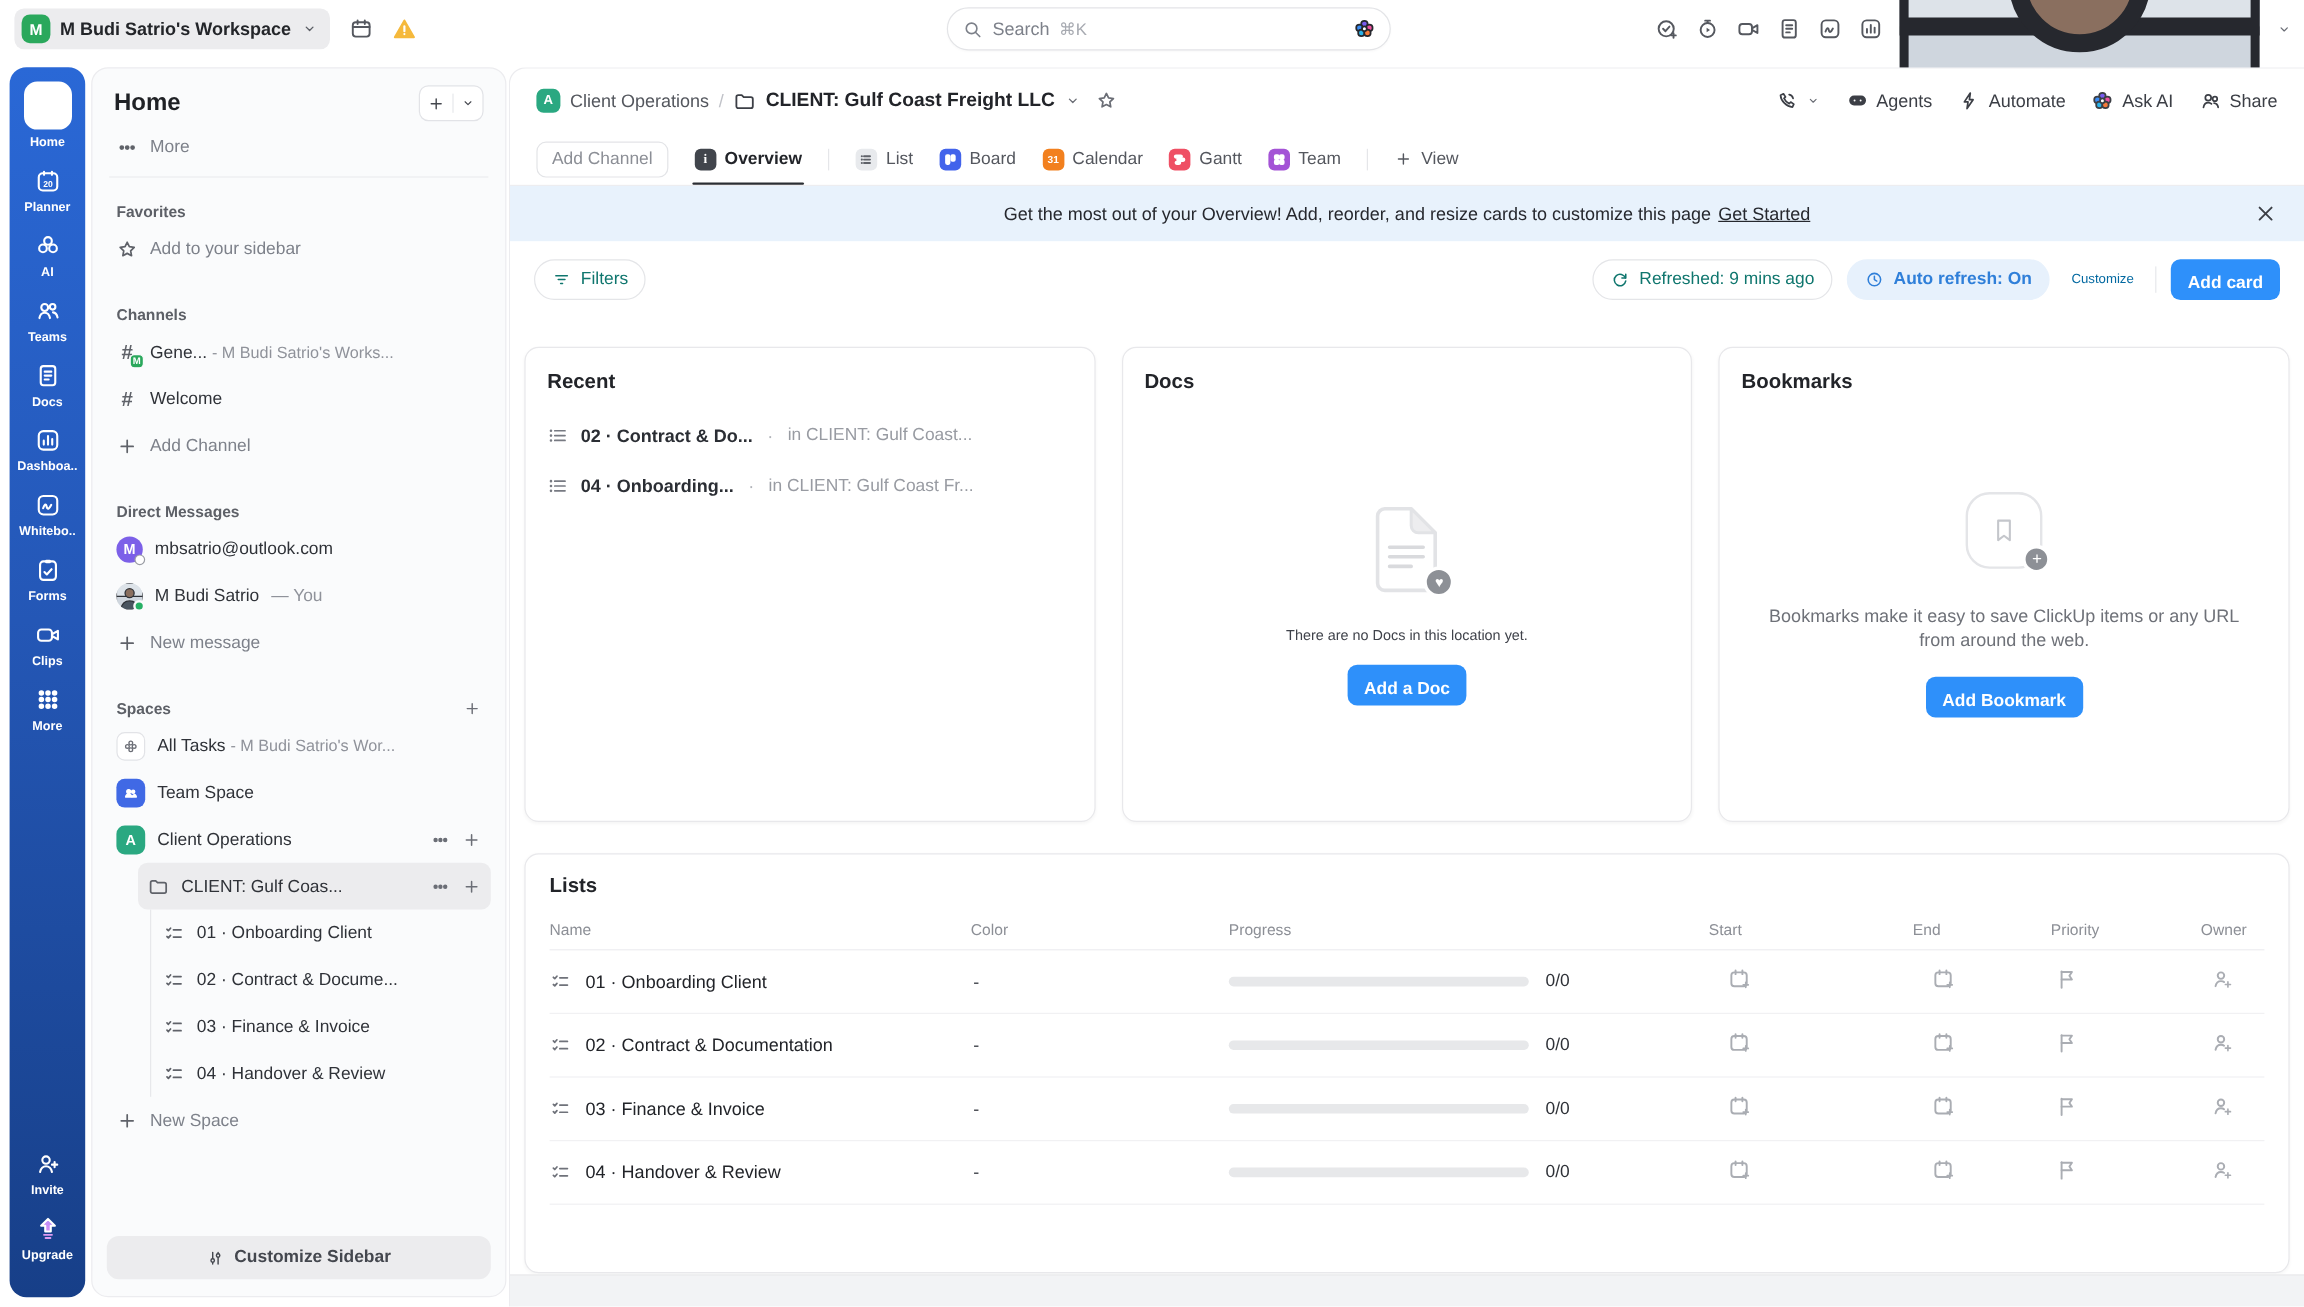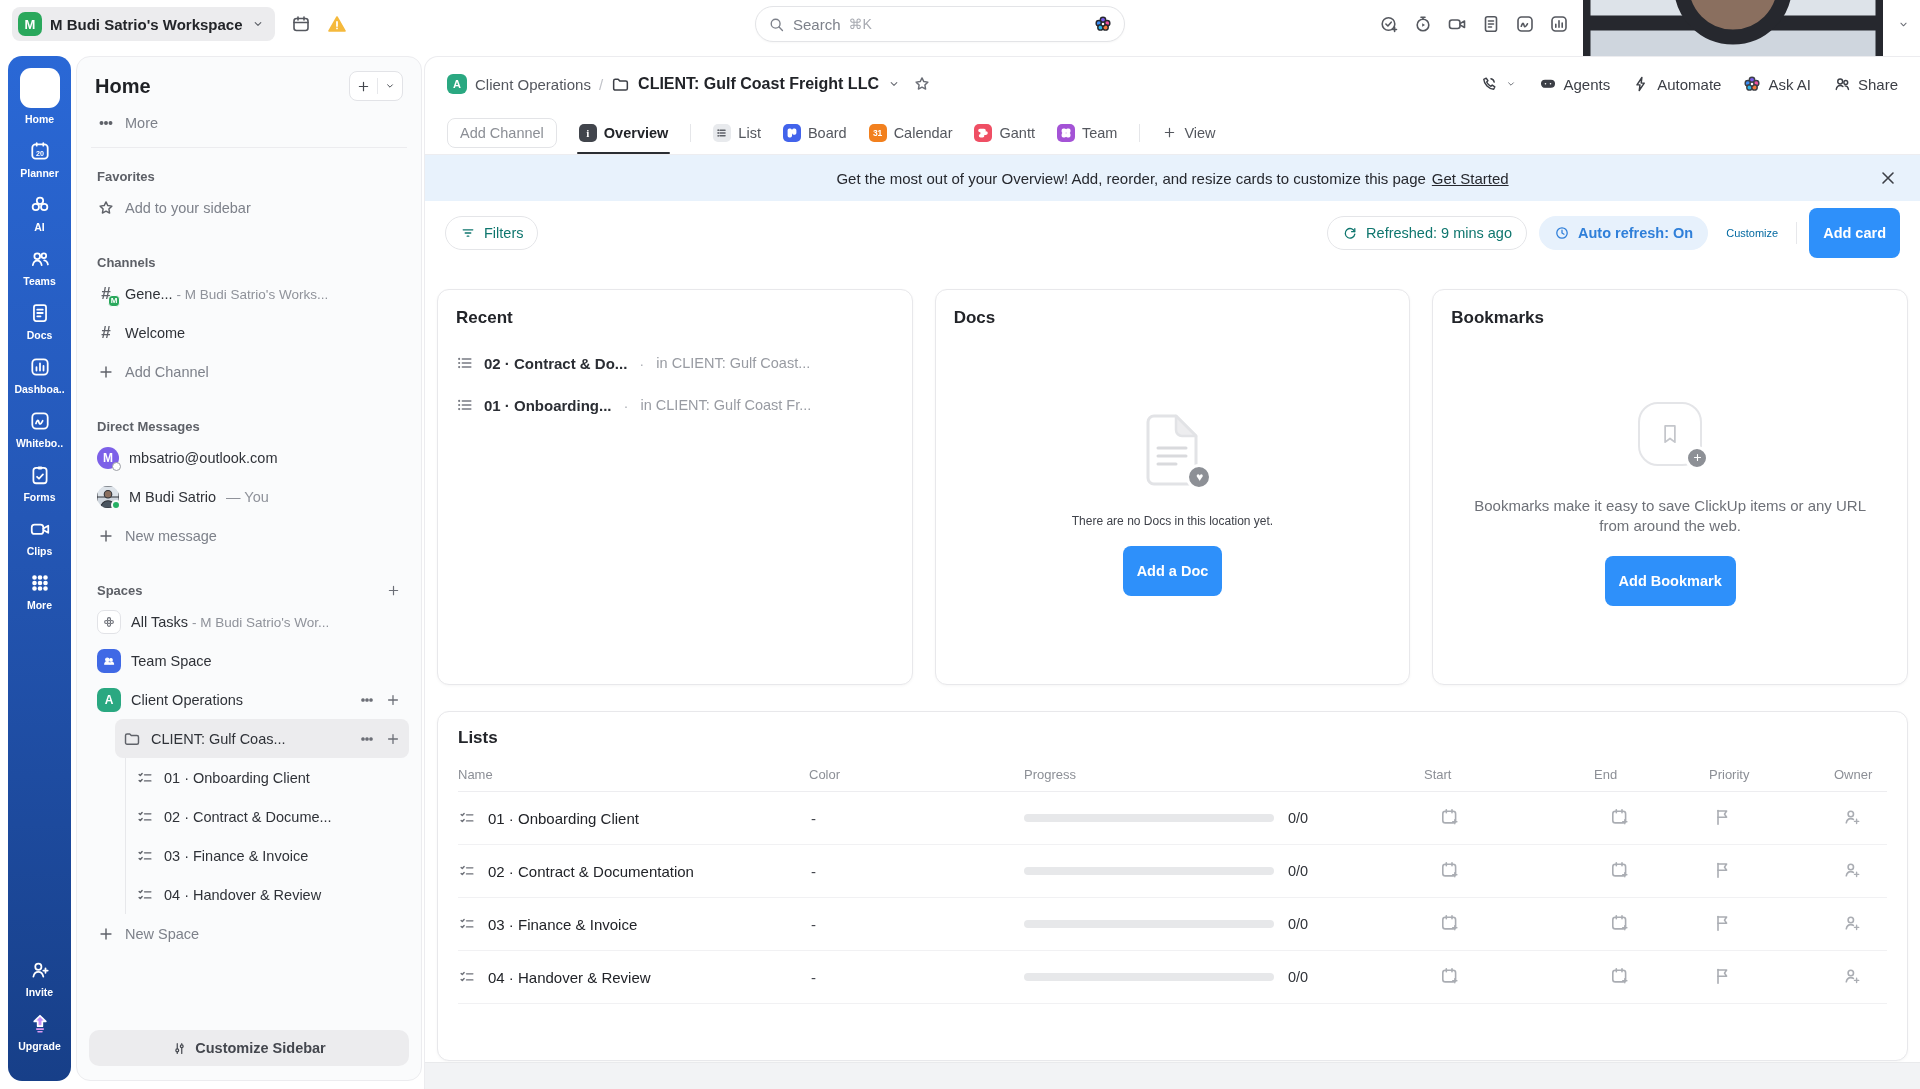--- a/index.html
+++ b/index.html
@@ -10,21 +10,21 @@
   svg{fill:none;stroke:currentColor;stroke-width:1.6;stroke-linecap:round;stroke-linejoin:round}
 
   
   .topbar{position:absolute;top:0;left:0;right:0;height:48px;display:flex;align-items:center;background:#fff}
   .ws-pill{display:flex;align-items:center;gap:8px;background:#ececee;border-radius:8px;height:34px;padding:0 10px 0 6px;margin-left:12px;cursor:pointer}
   .ws-badge{width:24px;height:24px;border-radius:7px;background:#2aa85c;color:#fff;font-size:13px;font-weight:700;display:flex;align-items:center;justify-content:center}
   .ws-name{font-size:15px;font-weight:700;color:#232529}
   .ws-chev{width:14px;height:14px;color:#5d6067}
   .tb-ic{width:20px;height:20px;color:#55585f;cursor:pointer}
   .tb-left-icons{display:flex;align-items:center;gap:16px;margin-left:16px}
-  .searchbar{position:absolute;left:755px;top:6px;width:370px;height:36px;border:1px solid #e3e4e7;border-radius:18px;background:#fff;display:flex;align-items:center;padding:0 12px;gap:8px;box-shadow:0 1px 2px rgba(0,0,0,.03)}
+  .searchbar{position:absolute;left:789px;top:6px;width:370px;height:36px;border:1px solid #e3e4e7;border-radius:18px;background:#fff;display:flex;align-items:center;padding:0 12px;gap:8px;box-shadow:0 1px 2px rgba(0,0,0,.03)}
   .searchbar .ph{color:#7d818a;font-size:15px}
   .searchbar .sc{color:#a7aab1;font-size:14px}
   .searchbar .spacer{flex:1}
   .tb-right{position:absolute;right:10px;top:0;height:48px;display:flex;align-items:center;gap:14px}
   .avatar{width:30px;height:30px;border-radius:50%;overflow:hidden;position:relative;flex:none;cursor:pointer}
   .avatar svg{width:100%;height:100%}
   .status-dot{position:absolute;right:-1px;bottom:-1px;width:11px;height:11px;border-radius:50%;background:#27b065;border:2px solid #fff}
   .av-wrap{position:relative}
 
   
@@ -109,21 +109,21 @@
   .banner a{color:#26282e;text-decoration:underline;margin-left:6px;cursor:pointer}
   .banner .close{position:absolute;right:22px;top:13px;width:20px;height:20px;color:#3c3f46;cursor:pointer}
 
   .toolbar{margin-top:14px;height:36px;display:flex;align-items:center;justify-content:space-between;padding:0 20px}
   .pill{display:flex;align-items:center;gap:8px;border:1px solid #e4e5e8;border-radius:17px;height:34px;padding:0 14px;font-size:14.5px;color:#0f766e;background:#fff;cursor:pointer}
   .pill .ic{width:16px;height:16px}
   .tb-right-grp{display:flex;align-items:center;gap:12px}
   .pill.autorefresh{background:#e7f1fc;border-color:#e7f1fc;color:#2f7fd9;font-weight:600}
   .plain-btn{font-size:11px;color:#0369a1;padding:0 6px;cursor:pointer}
   .vsep{width:1px;height:22px;background:#e7e8eb}
-  .btn-blue{background:#2e90fa;color:#fff;border:none;border-radius:8px;height:50px;padding:12px 14px;font-size:14.5px;font-weight:600;cursor:pointer;font-family:"Liberation Sans",sans-serif}
+  .btn-blue{background:#2e90fa;color:#fff;border:none;border-radius:8px;height:34px;padding:12px 14px;font-size:14.5px;font-weight:600;cursor:pointer;font-family:"Liberation Sans",sans-serif}
 
   .cards{display:grid;grid-template-columns:1fr 1fr 1fr;gap:22px;padding:0 12px;margin-top:38px}
   .card{background:#fff;border:1px solid #e8e8eb;border-radius:12px;box-shadow:0 1px 3px rgba(0,0,0,.04);height:396px;padding:18px;position:relative}
   .card-title{font-size:17px;font-weight:700;color:#222429}
   .recent-items{margin-top:14px}
   .recent-row{display:flex;align-items:center;gap:10px;height:42px;cursor:pointer}
   .recent-row .ic{width:18px;height:18px;color:#777a82}
   .recent-row .t{font-size:15px;font-weight:600;color:#2b2e34;white-space:nowrap}
   .recent-row .d{color:#b0b3b9;margin:0 2px}
   .recent-row .loc{font-size:14.5px;color:#989ba2;white-space:nowrap}
@@ -823,21 +823,21 @@
             <span class="d">·</span>
             <span class="loc">in CLIENT: Gulf Coast...</span>
           </div>
           <div class="recent-row">
             <span class="ic">
               <svg viewBox="0 0 20 20">
                 <path d="M7 5.5h9.5M7 10h9.5M7 14.5h9.5"></path>
                 <path d="M3.5 5.5h.01M3.5 10h.01M3.5 14.5h.01" stroke-width="2.4"></path>
               </svg>
             </span>
-            <span class="t">01 · Onboarding...</span>
+            <span class="t">04 · Onboarding...</span>
             <span class="d">·</span>
             <span class="loc">in CLIENT: Gulf Coast Fr...</span>
           </div>
         </div>
     </div>
 
     <div class="card">
       <div class="card-title">Docs</div>
       <div class="empty-center">
         <div class="doc-illu">

